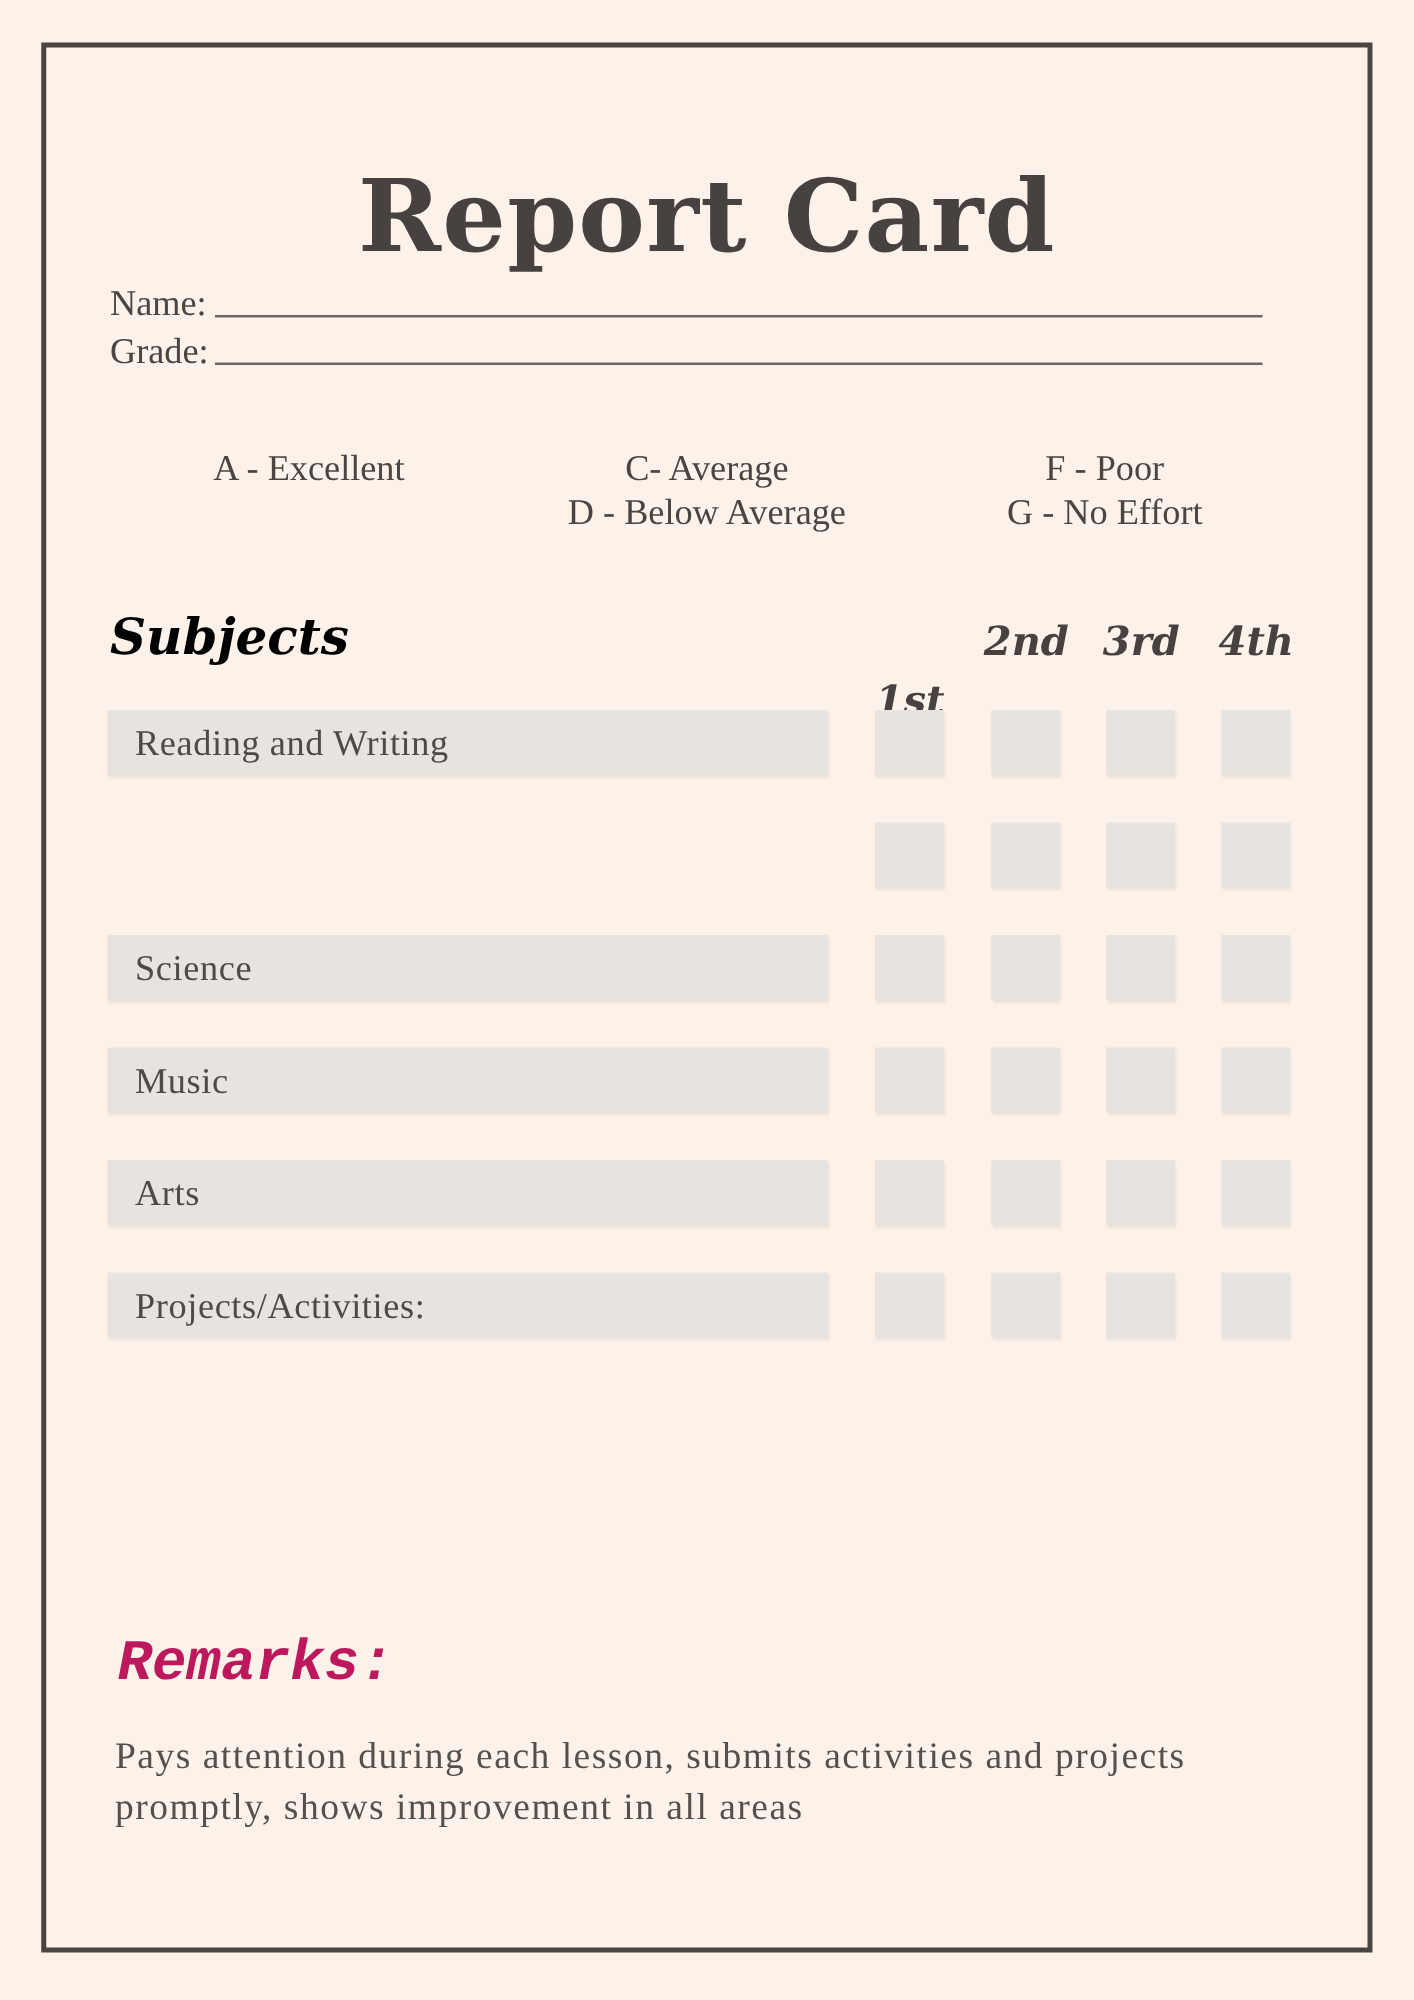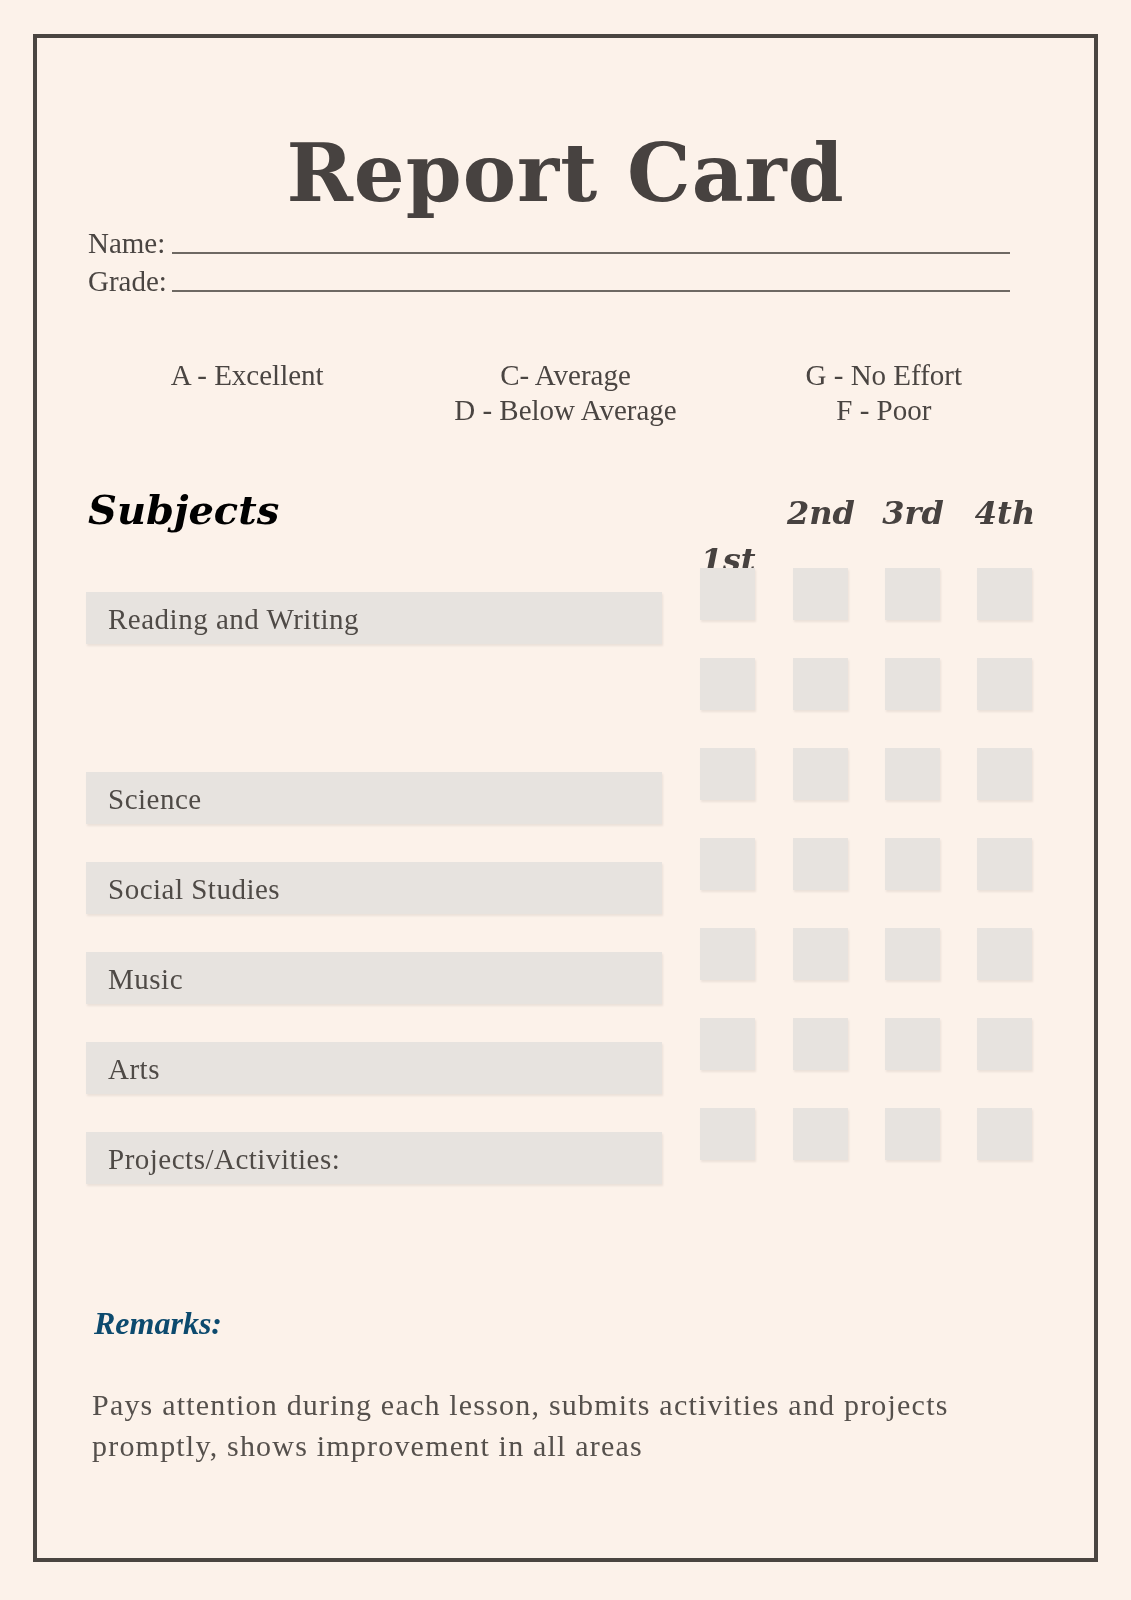--- a/index.html
+++ b/index.html
@@ -113,21 +113,20 @@
     height: 52px;
     margin-bottom: 38px;
   }
   .subject-bar {
     position: absolute;
     left: 86px;
     width: 576px;
     height: 52px;
     background: #e7e3df;
     box-shadow: 1px 2px 2px rgba(90, 80, 72, 0.10);
-    margin-top: 24px;
   }
   .subject-bar .subject-label {
     display: block;
     padding-left: 22px;
     line-height: 54px;
     font-size: 29px;
     letter-spacing: 0.5px;
     color: #4f4a46;
     white-space: nowrap;
   }
@@ -141,25 +140,25 @@
   }
   .gc-0 { left: 700px; }
   .gc-1 { left: 793px; }
   .gc-2 { left: 885px; }
   .gc-3 { left: 977px; }
 
   .remarks-heading {
     position: absolute;
     left: 94px;
     top: 1305px;
-    font-family: Liberation Serif, serif;
+    font-family: Liberation Mono, monospace;
     font-style: italic;
     font-weight: bold;
-    font-size: 32px;
-    color: #0c4a6e;
+    font-size: 46px;
+    color: #be185d;
   }
   .remarks-text {
     position: absolute;
     left: 92px;
     top: 1384px;
     width: 920px;
     font-size: 30px;
     line-height: 41px;
     letter-spacing: 1.2px;
     color: #55504c;
@@ -184,22 +183,22 @@
 
 <div class="legend">
   <div class="legend-col">
     <div>A - Excellent</div>
   </div>
   <div class="legend-col">
     <div>C- Average</div>
     <div>D - Below Average</div>
   </div>
   <div class="legend-col">
+    <div>F - Poor</div>
     <div>G - No Effort</div>
-    <div>F - Poor</div>
   </div>
 </div>
 
 <div class="subjects-heading">Subjects</div>
 <div class="quarter-header qh-0">1st</div>
 <div class="quarter-header qh-1">2nd</div>
 <div class="quarter-header qh-2">3rd</div>
 <div class="quarter-header qh-3">4th</div>
 
 <div class="rows">
@@ -225,29 +224,20 @@
   <div class="subject-row">
     <div class="subject-bar">
       <span class="subject-label">Science</span>
     </div>
     <div class="grade-cell gc-0"></div>
     <div class="grade-cell gc-1"></div>
     <div class="grade-cell gc-2"></div>
     <div class="grade-cell gc-3"></div>
   </div>
 
-  <div class="subject-row">
-    <div class="subject-bar">
-      <span class="subject-label">Social Studies</span>
-    </div>
-    <div class="grade-cell gc-0"></div>
-    <div class="grade-cell gc-1"></div>
-    <div class="grade-cell gc-2"></div>
-    <div class="grade-cell gc-3"></div>
-  </div>
 
   <div class="subject-row">
     <div class="subject-bar">
       <span class="subject-label">Music</span>
     </div>
     <div class="grade-cell gc-0"></div>
     <div class="grade-cell gc-1"></div>
     <div class="grade-cell gc-2"></div>
     <div class="grade-cell gc-3"></div>
   </div>

